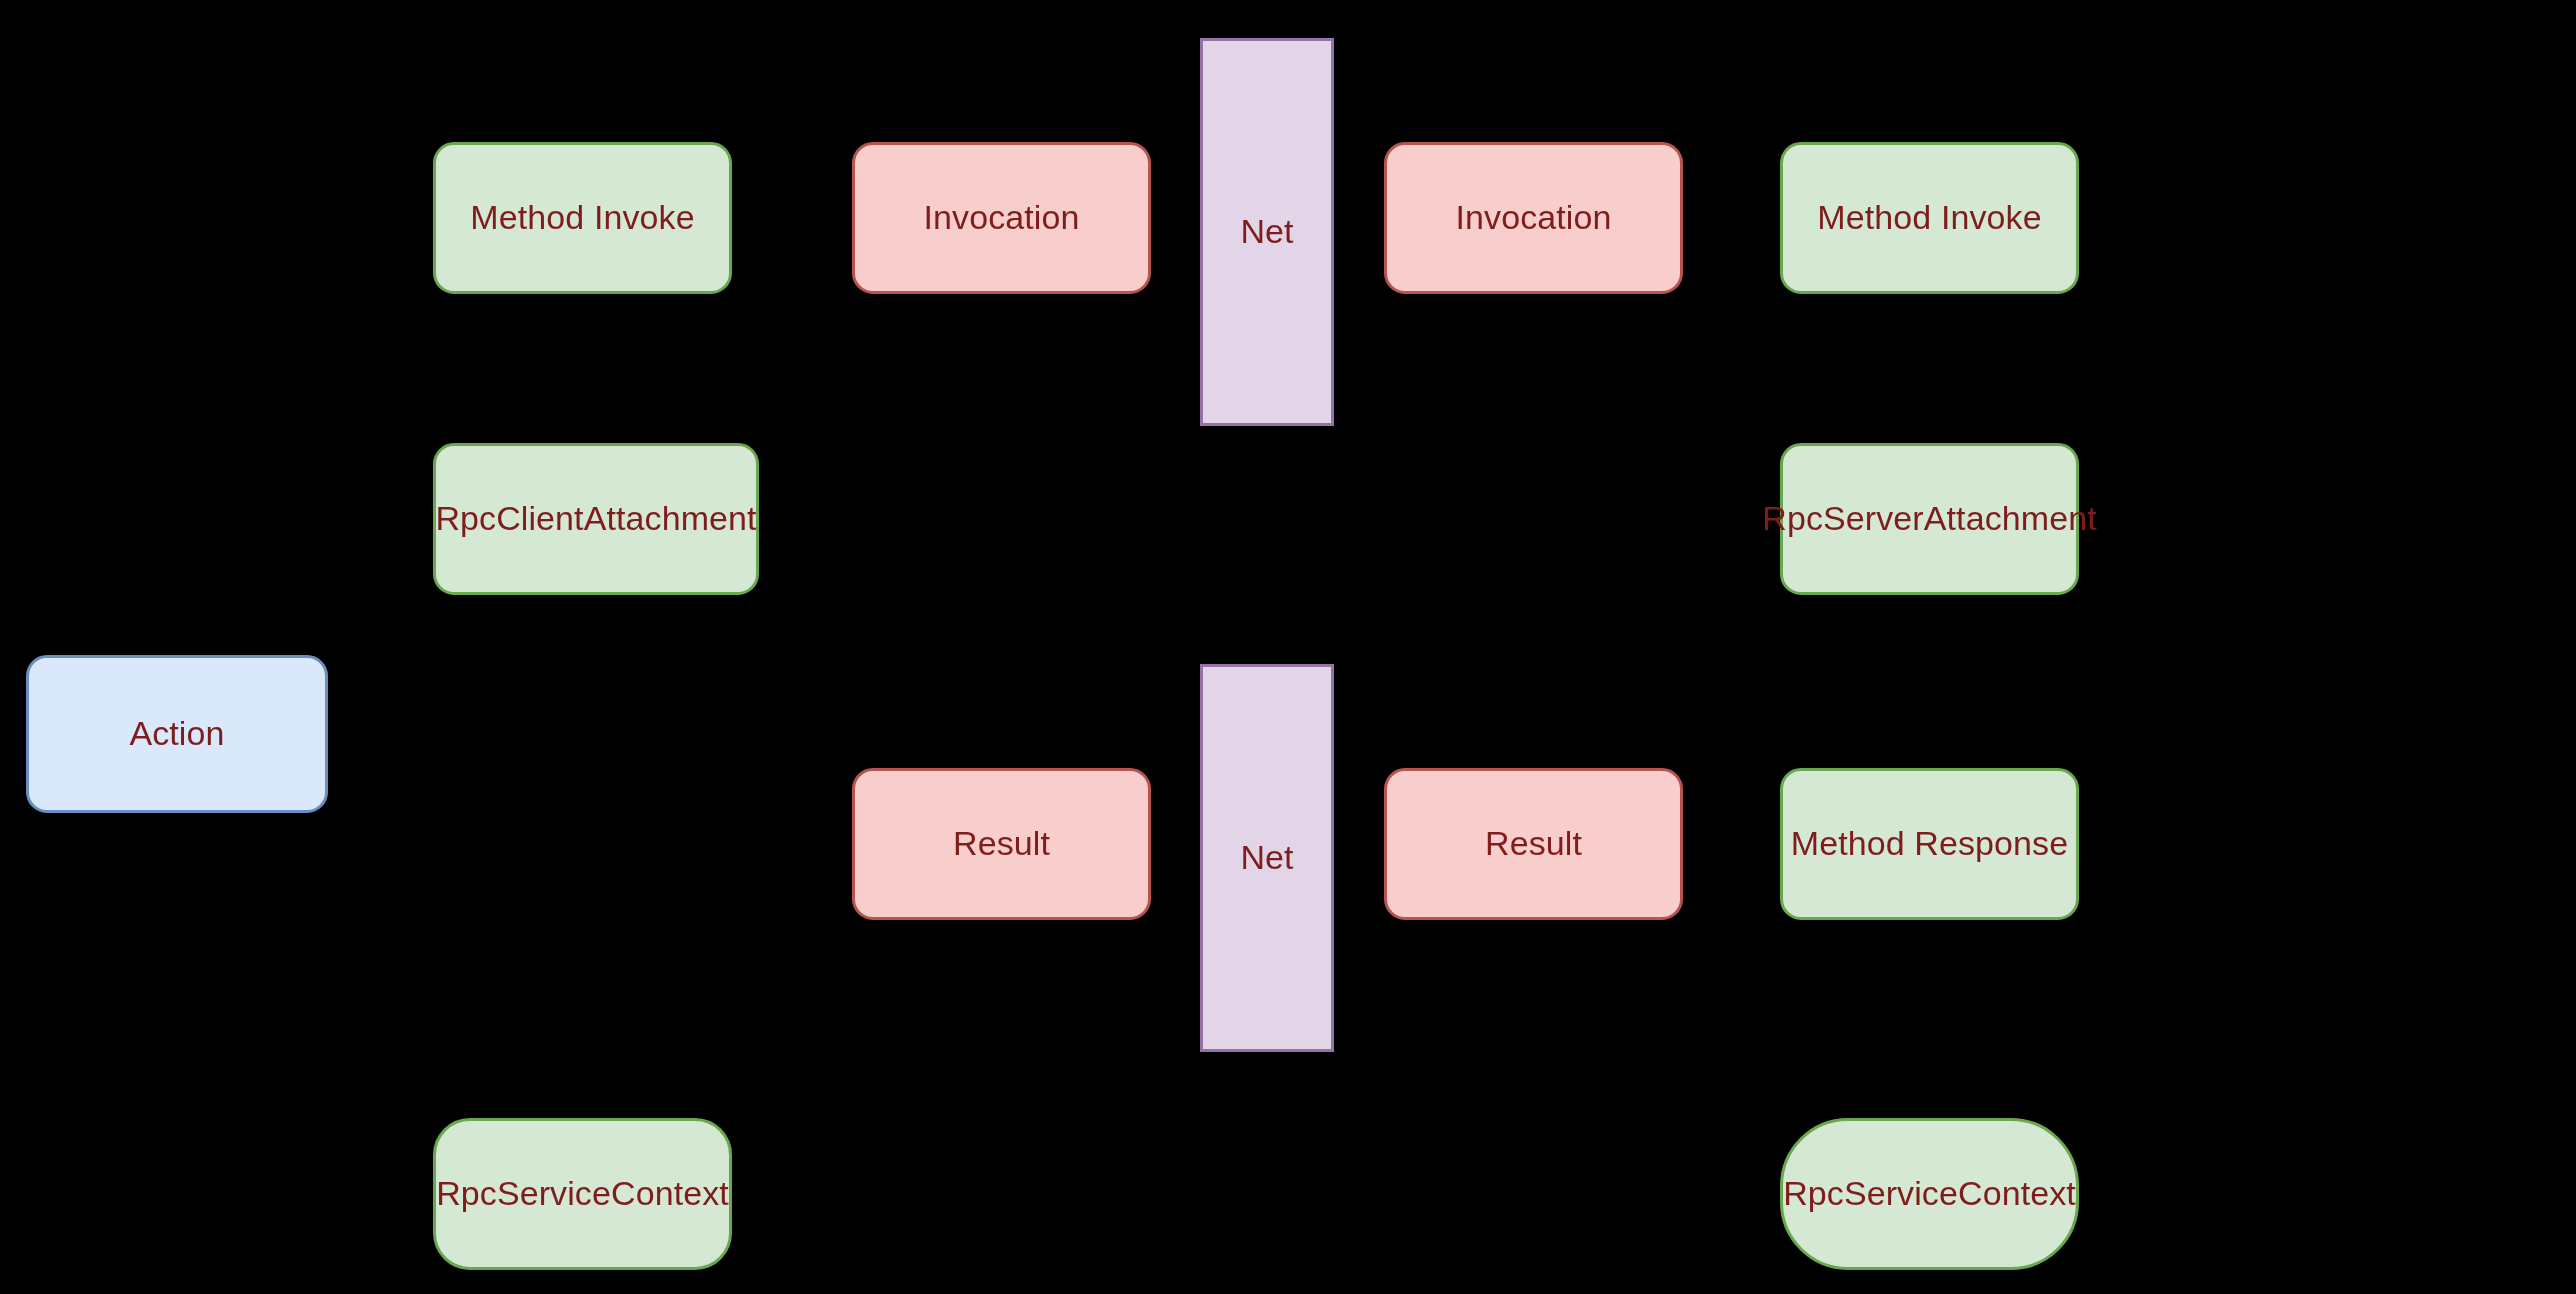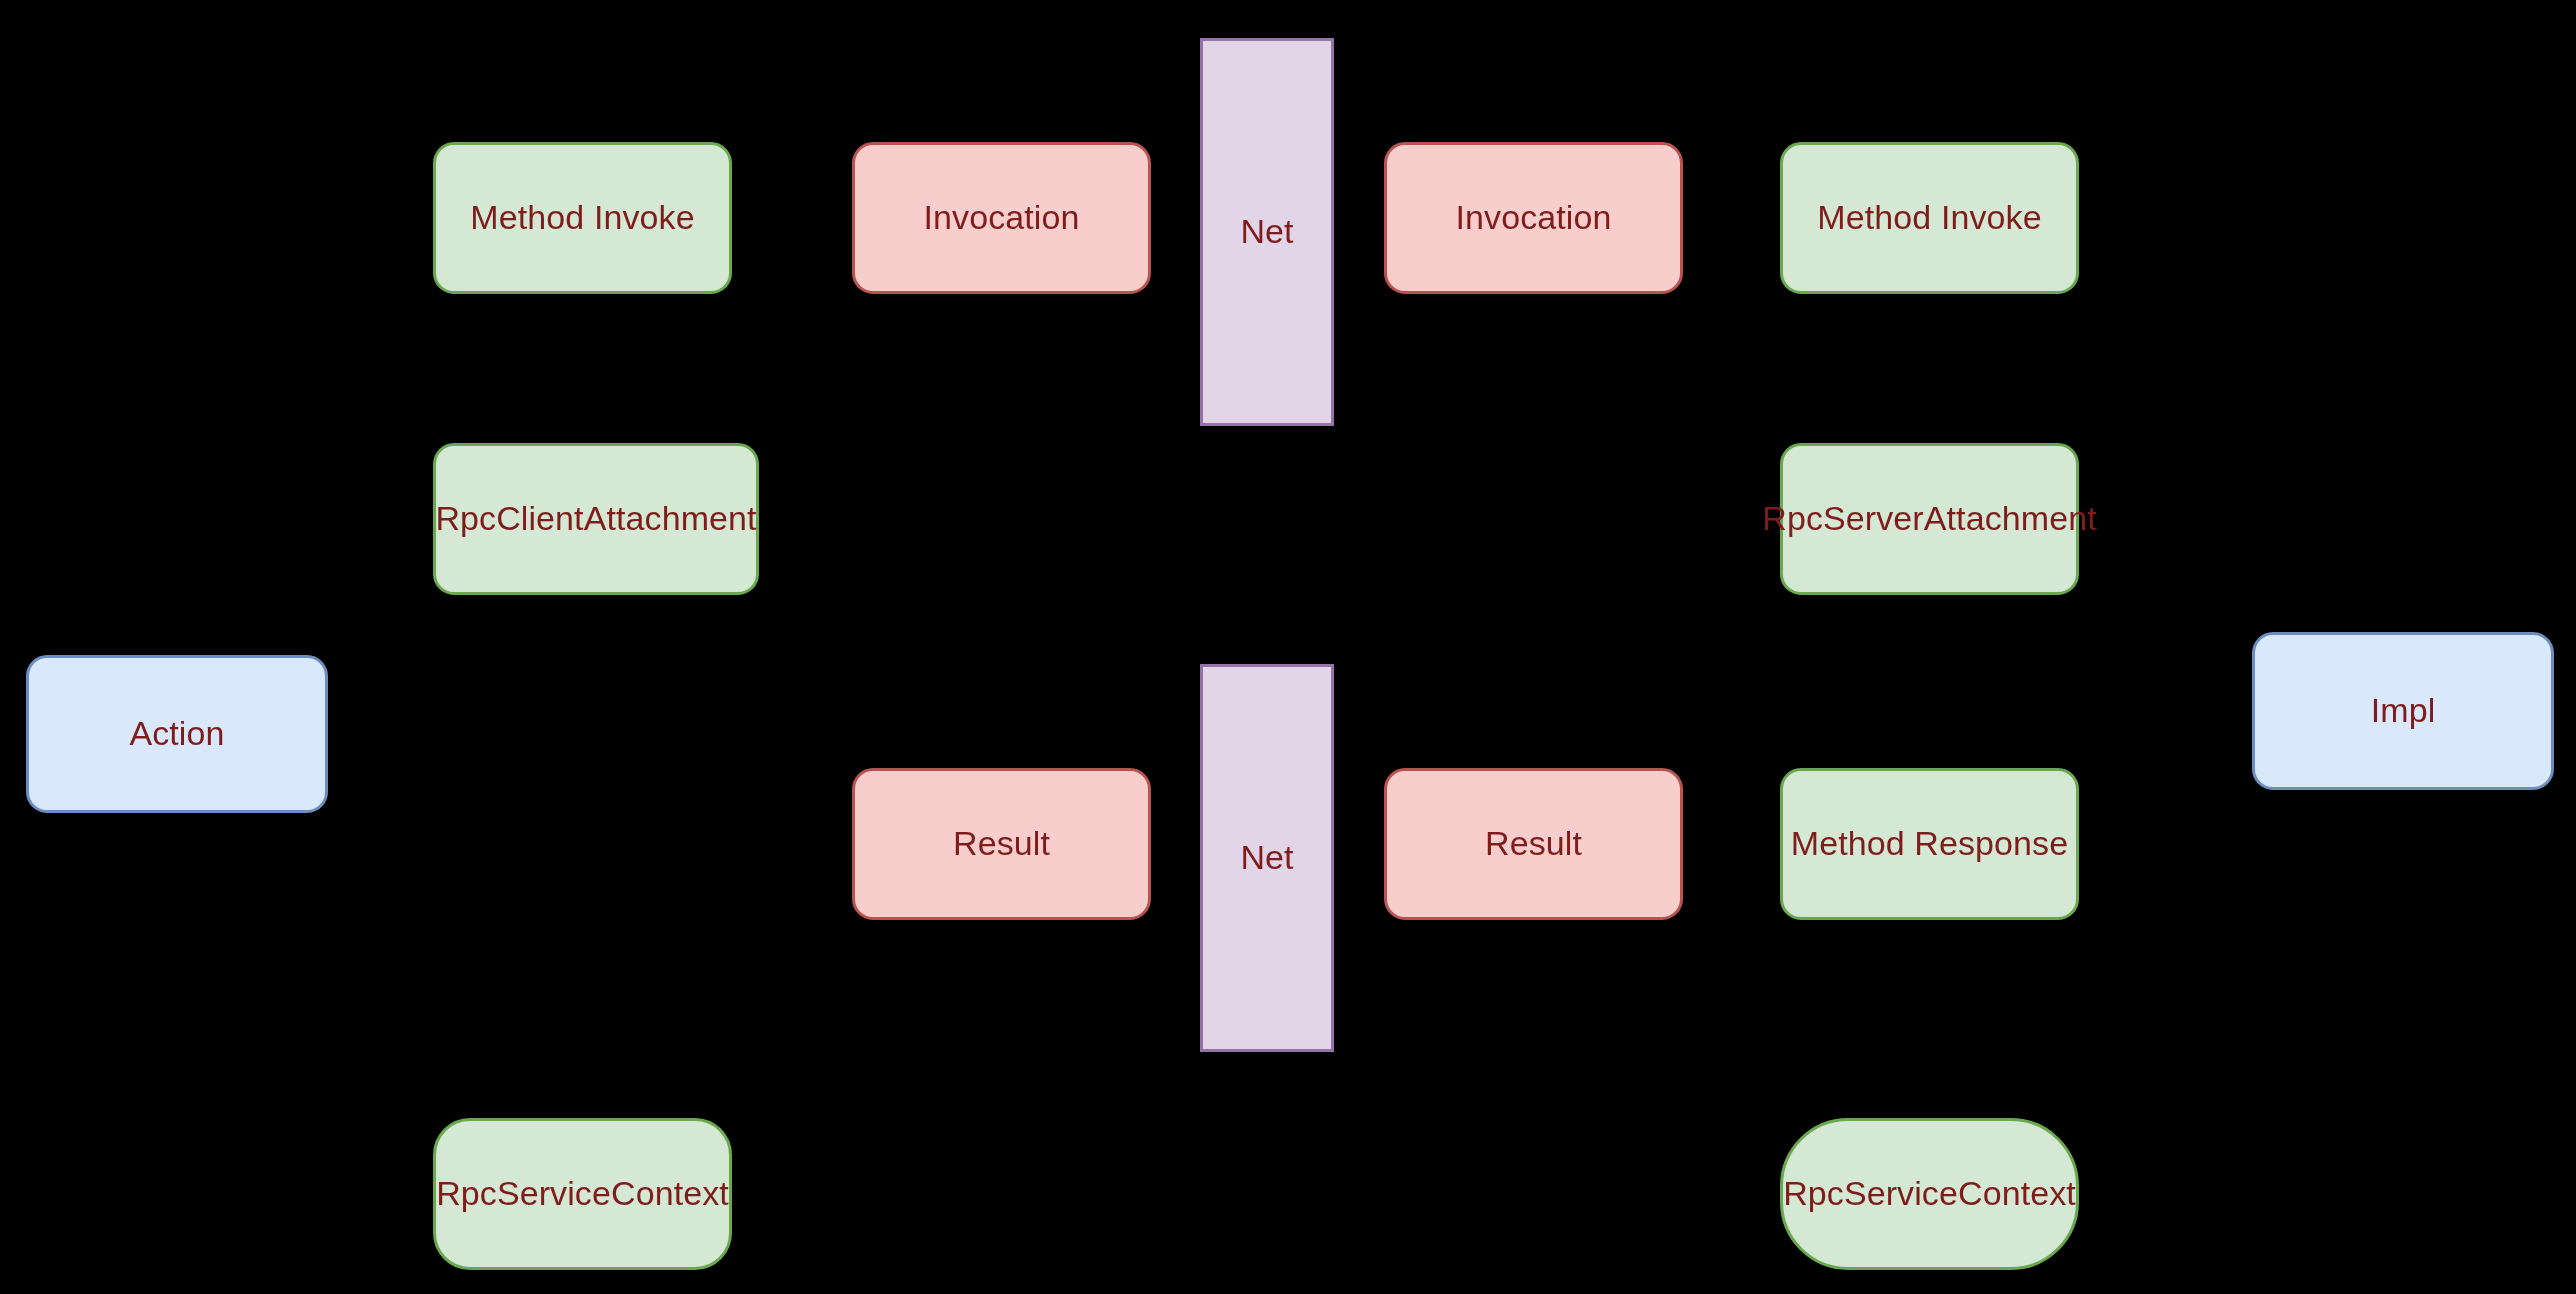--- a/index.html
+++ b/index.html
@@ -92,16 +92,15 @@
   <div class="node purple r-none" style="left:1200px; top:651px; width:134px; height:388px;">Net</div>
 
   <div class="node red r-md" style="left:1384px; top:142px;  width:299px; height:152px;">Invocation</div>
   <div class="node red r-md" style="left:1384px; top:768px; width:299px; height:152px;">Result</div>
 
   <div class="node green r-md" style="left:1780px; top:142px;  width:299px; height:152px;">Method Invoke</div>
   <div class="node green r-md" style="left:1780px; top:443px;  width:299px; height:152px;">RpcServerAttachment</div>
   <div class="node green r-md" style="left:1780px; top:768px; width:299px; height:152px;">Method Response</div>
   <div class="node green r-xl" style="left:1780px; top:1118px; width:299px; height:152px;">RpcServiceContext</div>
 
-  <div class="node blue r-md" style="left:2252px; top:632px; width:302px; height:158px;">Impl</div>
 
 </div>
 
 
 </body></html>

